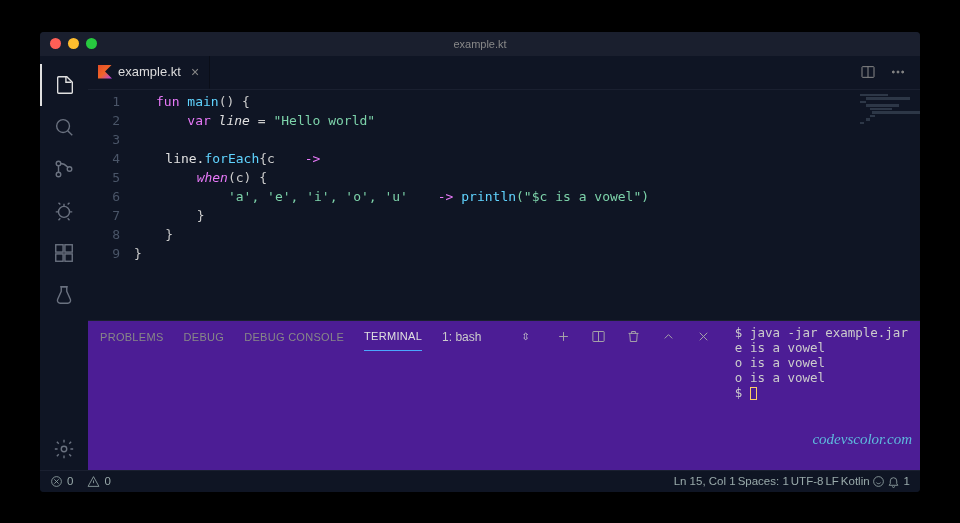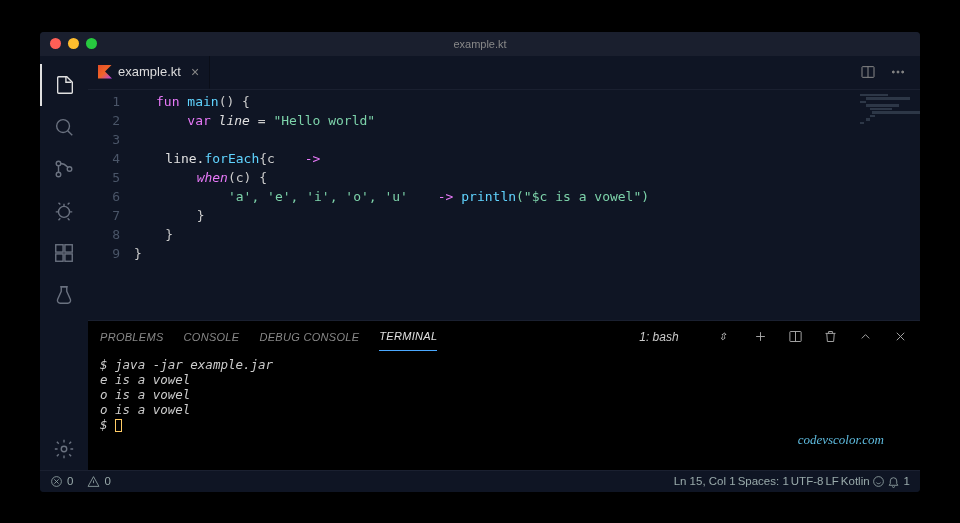--- a/index.html
+++ b/index.html
@@ -181,25 +181,23 @@
   height: 34px;
   opacity: 0.35;
 }
 .minimap-line {
   height: 2.5px;
   margin-bottom: 1px;
   background: #678;
 }
 .panel-section {
   height: 150px;
-  background: #000000;
+  background: #4c1d95;
   border-top: 1px solid #1a2030;
   display: flex;
-  flex-direction: column;
-  font-style: italic;
 }
 .panel-tabs {
   height: 32px;
   display: flex;
   align-items: center;
   padding: 0 12px;
   gap: 20px;
   font-size: 11px;
   color: #888;
 }
@@ -247,26 +245,26 @@
 }
 .cursor-block {
   display: inline-block;
   width: 7px;
   height: 13px;
   border: 1px solid #ffcc66;
   vertical-align: middle;
 }
 .watermark {
   position: absolute;
-  right: 36px;
+  right: 8px;
   bottom: 22px;
   color: #5ebadd;
   font-style: italic;
   font-family: Georgia, serif;
-  font-size: 13px;
+  font-size: 15px;
   pointer-events: none;
 }
 .status-bar {
   height: 22px;
   background: #0f1524;
   border-top: 1px solid #1a2030;
   display: flex;
   align-items: center;
   padding: 0 10px;
   font-size: 11.5px;
@@ -403,21 +401,21 @@
           <div class="minimap-line" style="width:90%;margin-left:22%"></div>
           <div class="minimap-line" style="width:8%;margin-left:18%"></div>
           <div class="minimap-line" style="width:8%;margin-left:10%"></div>
           <div class="minimap-line" style="width:8%"></div>
         </div>
       </div>
 
       <div class="panel-section">
         <div class="panel-tabs">
           <div class="panel-tab">PROBLEMS</div>
-          <div class="panel-tab">CONSOLE</div>
+          <div class="panel-tab">DEBUG</div>
           <div class="panel-tab">DEBUG CONSOLE</div>
           <div class="panel-tab active">TERMINAL</div>
           <div class="panel-tabs-right">
             <div class="select-like">
               <span>1: bash</span>
               <span style="font-size:10px;">⇳</span>
             </div>
             <svg viewBox="0 0 24 24">
                   <path d="M12 5v14M5 12h14"></path>
                 </svg>

